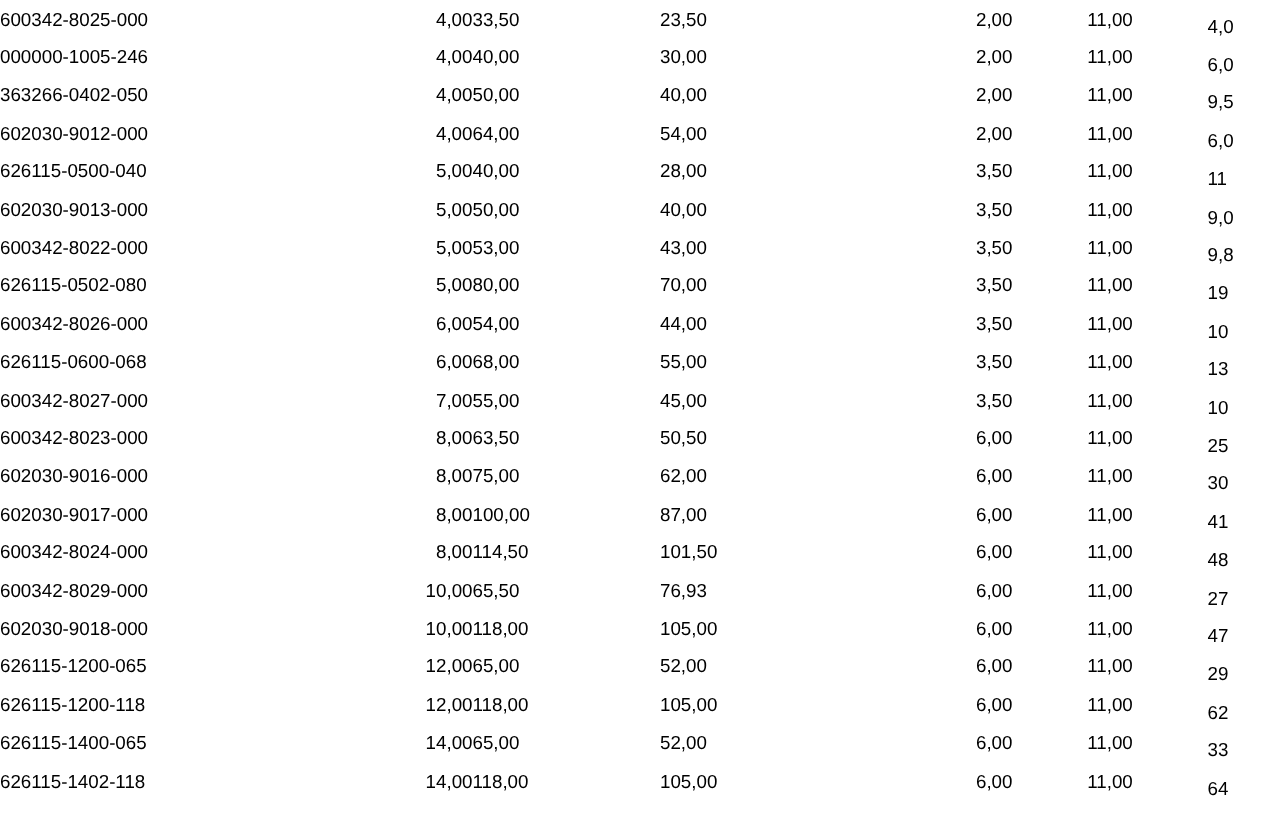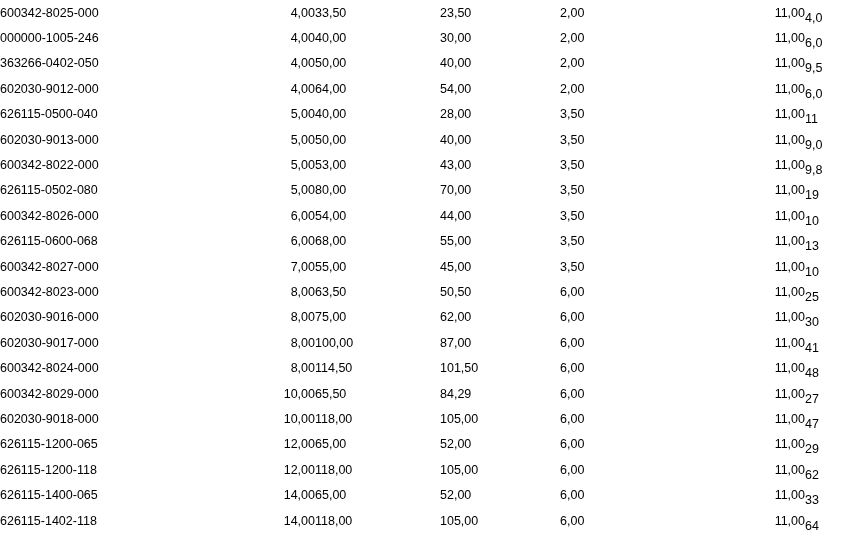--- a/index.html
+++ b/index.html
@@ -40,22 +40,22 @@
   col.c2 { width: 125px; }
   col.c3 { width: 120px; }
   col.c4 { width: 115px; }
   col.c5 { width: 130px; }
   col.c6 { width: 50px; }
 
   td.col0 { padding-left: 6px; text-align: left; }
   td.col1 { padding-left: 0px; text-align: right; }
   td.col2 { padding-left: 0px; text-align: left; }
   td.col3 { padding-left: 0px; text-align: left; }
-  td.col4 { padding-left: 0px; text-align: left; margin-left: 16px; }
-  td.col5 { padding-left: 0px; text-align: right; }
+  td.col4 { padding-left: 0px; text-align: right; margin-left: 16px; }
+  td.col5 { padding-left: 0px; text-align: center; }
   td.col6 {
     padding-left: 6px;
     text-align: left;
     font-size: 12.5px;
     vertical-align: bottom;
     padding-bottom: 1px;
   }
   
   .rightcell {
     display: block;
@@ -239,21 +239,21 @@
           <td class="col4">6,00</td>
           <td class="col5">11,00</td>
           <td class="col6">
             <span class="rightcell">48</span>
           </td>
         </tr>
         <tr>
           <td class="col0">600342-8029-000</td>
           <td class="col1">10,00</td>
           <td class="col2">65,50</td>
-          <td class="col3">84,29</td>
+          <td class="col3">76,93</td>
           <td class="col4">6,00</td>
           <td class="col5">11,00</td>
           <td class="col6">
             <span class="rightcell">27</span>
           </td>
         </tr>
         <tr>
           <td class="col0">602030-9018-000</td>
           <td class="col1">10,00</td>
           <td class="col2">118,00</td>

